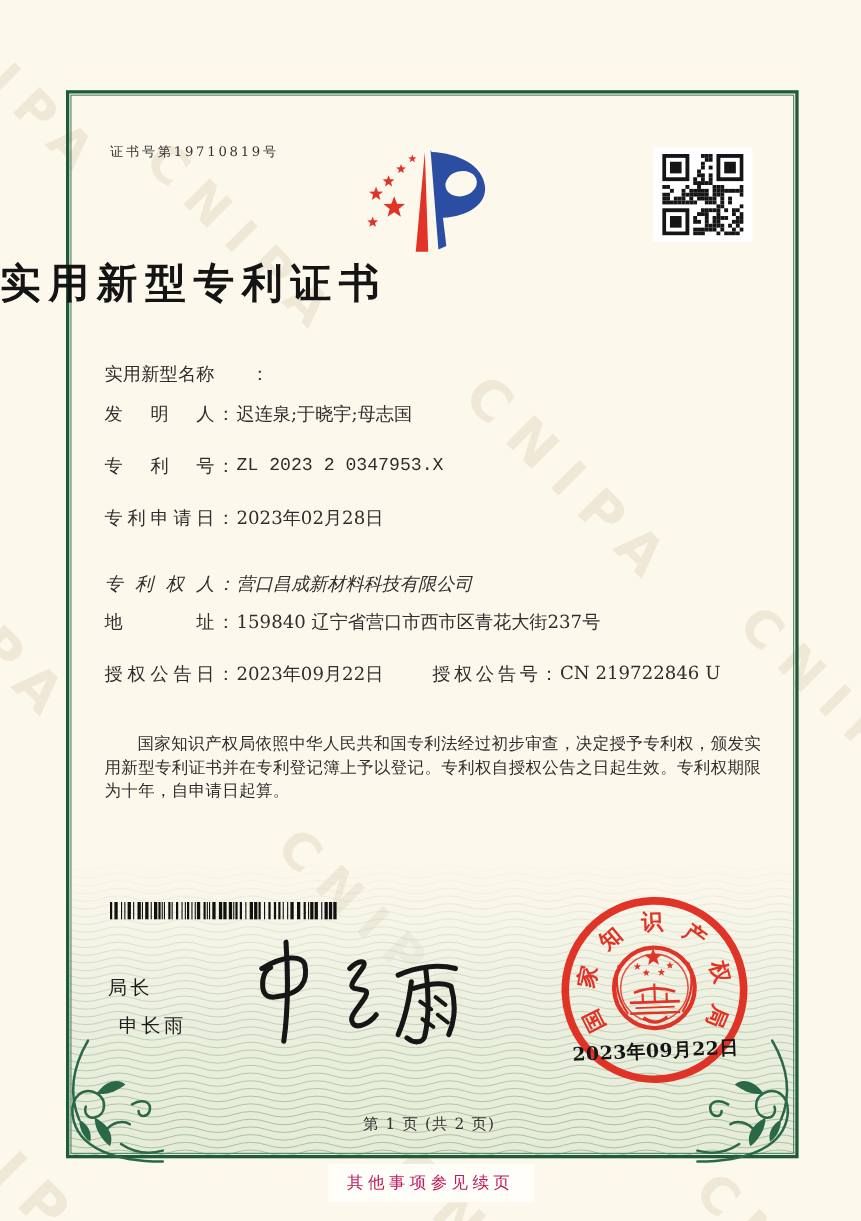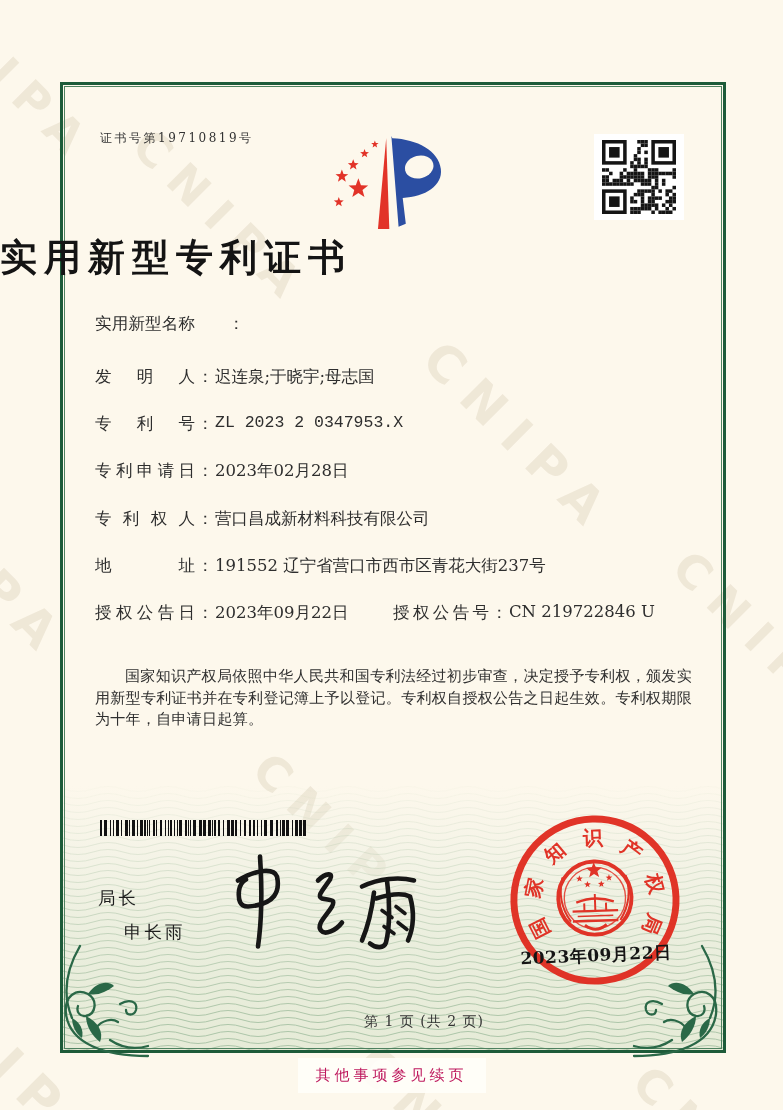--- a/index.html
+++ b/index.html
@@ -52,28 +52,28 @@
   .colon{flex:none;width:18px;text-align:left;margin-left:2px;}
   .val{white-space:nowrap;}
   
   .paras{position:absolute;left:95px;top:642px;width:597px;margin-top:24px;}
   .paras p{
     margin:0 0 4px 0;font-size:15px;line-height:21.5px;text-align:justify;
     text-indent:2em;color:#2f2f2f;letter-spacing:0.3px;
   }
   .barcode{position:absolute;left:100px;top:820px;width:212px;height:16px;}
   .director-title{position:absolute;left:98px;top:886px;font-family:"DejaVu Sans","Liberation Sans",sans-serif;font-size:17.5px;letter-spacing:3px;color:#1e1e1e;}
-  .director-name{position:absolute;left:124px;top:920px;font-family:Liberation Mono, monospace;font-size:17.5px;letter-spacing:3px;color:#1e1e1e;}
+  .director-name{position:absolute;left:108px;top:920px;font-family:Liberation Mono, monospace;font-size:17.5px;letter-spacing:3px;color:#1e1e1e;}
   .signature{position:absolute;left:224px;top:845px;}
   .seal{position:absolute;left:507px;top:810px;transform:rotate(-2deg);opacity:0.95;}
   .seal-date{
     position:absolute;left:510px;top:944px;width:172px;text-align:center;z-index:4;
     font-size:17px;font-weight:700;color:#151515;letter-spacing:0.5px;transform:rotate(-2.5deg);
   }
-  .page-no{position:absolute;left:60px;top:1013px;width:660px;text-align:center;font-size:14px;color:#333;z-index:3;letter-spacing:1px;padding-left:34px;}
+  .page-no{position:absolute;left:60px;top:1013px;width:660px;text-align:center;font-size:14px;color:#333;z-index:3;letter-spacing:1px;}
   .note{
     position:absolute;left:50%;top:1058px;transform:translateX(-50%);z-index:3;
     background:rgba(255,254,249,0.9);padding:8px 18px;font-size:15px;letter-spacing:4px;color:#be185d;white-space:nowrap;
   }
   .ornament{position:absolute;z-index:4;}
   .ornament.left{left:50px;top:944px;}
   .ornament.right{left:632px;top:944px;transform:scaleX(-1);}
 </style>
 </head>
 <body>
@@ -306,48 +306,48 @@
           <rect x="52.857142857142854" y="3.5238095238095237" width="17.61904761904762" height="17.61904761904762" fill="#fff"></rect>
           <rect x="56.38095238095238" y="7.0476190476190474" width="10.571428571428571" height="10.571428571428571" fill="#151515"></rect>
           <rect x="0" y="49.33333333333333" width="24.666666666666664" height="24.666666666666664" fill="#151515"></rect>
           <rect x="3.5238095238095237" y="52.857142857142854" width="17.61904761904762" height="17.61904761904762" fill="#fff"></rect>
           <rect x="7.0476190476190474" y="56.38095238095238" width="10.571428571428571" height="10.571428571428571" fill="#151515"></rect>
         </svg>
     </div>
 
     <div class="title">实用新型专利证书</div>
 
-    <div class="row" style="left:95px;top:313px;gap:31px;">
+    <div class="row" style="left:95px;top:329px;gap:31px;">
       <span class="lbl">实用新型名称</span>
         <span class="colon">：</span>
     </div>
     <div class="row" style="left:95px;top:366px;">
       <span class="lbl">发明人</span>
         <span class="colon">：</span>
         <span class="val">迟连泉;于晓宇;母志国</span>
     </div>
     <div class="row" style="left:95px;top:413px;font-family:Liberation Mono, monospace;">
       <span class="lbl">专利号</span>
         <span class="colon">：</span>
         <span class="val">ZL 2023 2 0347953.X</span>
     </div>
     <div class="row" style="left:95px;top:460px;">
       <span class="lbl">专利申请日</span>
         <span class="colon">：</span>
         <span class="val">2023年02月28日</span>
     </div>
-    <div class="row" style="left:95px;top:508px;">
+    <div class="row" style="left:95px;top:520px;font-style:italic;">
       <span class="lbl">专利权人</span>
         <span class="colon">：</span>
         <span class="val">营口昌成新材料科技有限公司</span>
     </div>
     <div class="row" style="left:95px;top:555px;">
       <span class="lbl">地址</span>
         <span class="colon">：</span>
-        <span class="val">191552 辽宁省营口市西市区青花大街237号</span>
+        <span class="val">159840 辽宁省营口市西市区青花大街237号</span>
     </div>
     <div class="row" style="left:95px;top:602px;">
       <span class="lbl">授权公告日</span>
         <span class="colon">：</span>
         <span class="val">2023年09月22日</span>
     </div>
     <div class="row" style="left:393px;top:602px;">
       <span class="lbl" style="width:96px;">授权公告号</span>
         <span class="colon">：</span>
         <span class="val">CN 219722846 U</span>

